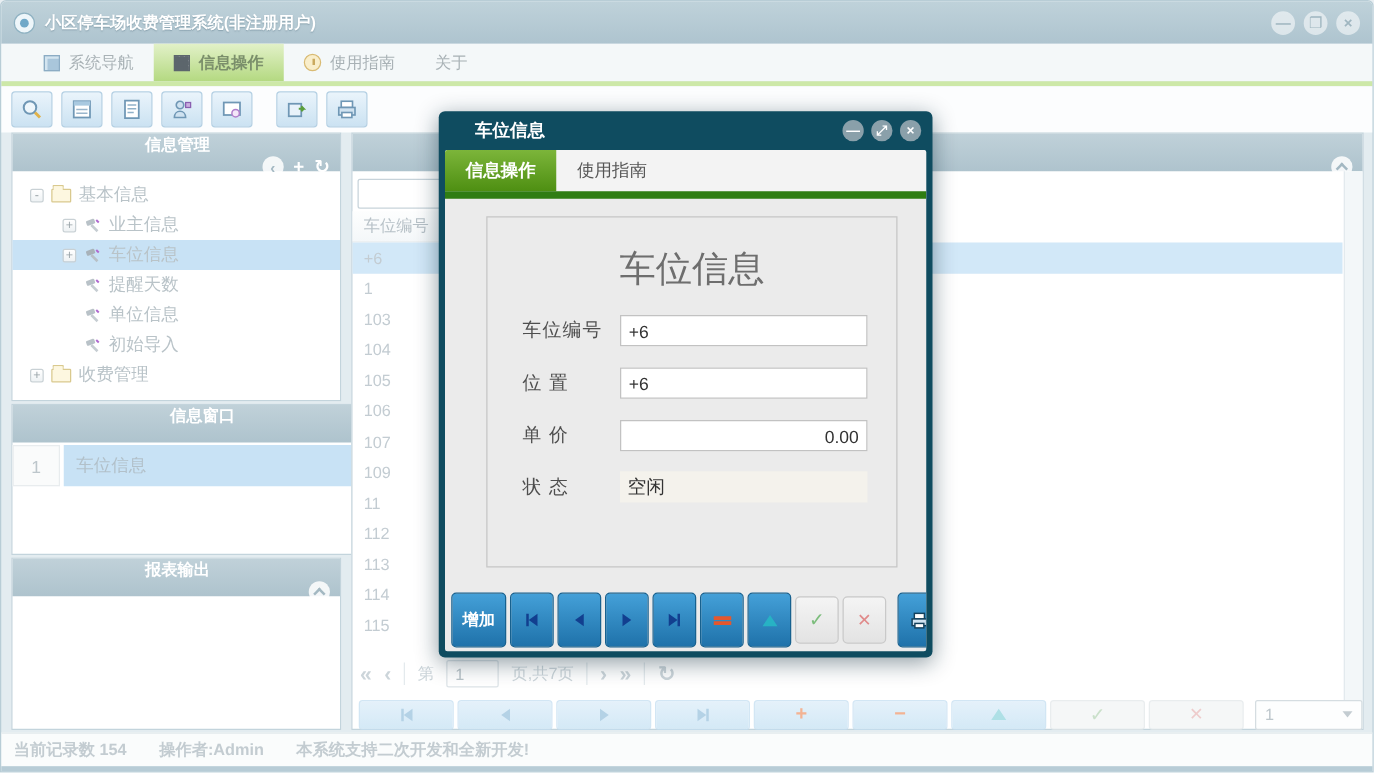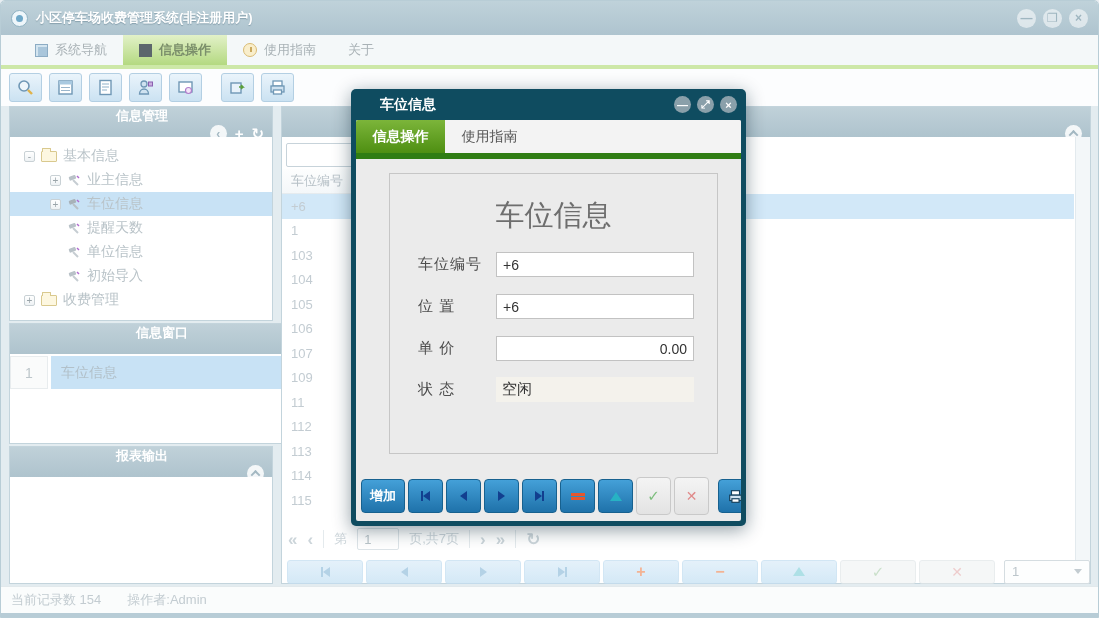--- a/index.html
+++ b/index.html
@@ -128,21 +128,21 @@
   .minus2 { width:14px; height:7px; border-top:3px solid #e4572e; border-bottom:3px solid #e4572e; }
   .plus-g { color:#f09a70; font-size:16px; font-weight:bold; line-height:1; }
   .tri-up { width:0; height:0; border:6px solid transparent; border-bottom:9px solid #27b2c4; border-top:0; }
   .tri-up.pale { border-bottom-color:#93d6de; }
   .ck { color:#7cbd7c; font-size:15px; font-weight:bold; }
   .xx { color:#e08a8a; font-size:14px; font-weight:bold; }
 
   
   .statusbar { position:absolute; left:0; right:0; top:585px; height:27px; background:#fafcfc;
     border-top:1px solid #e2e9ec; display:flex; align-items:center; gap:26px;
-    padding-left:10px; color:#c3ccd1; font-size:13px; }
+    padding-left:10px; color:#c3ccd1; font-size:13px;font-weight:bold; }
   .winbottom { position:absolute; left:0; right:0; top:612px; height:6px; background:#b7ccd6; }
 
   
   .dialog { position:absolute; left:350px; top:88px; width:395px; height:437px;
     background:#0f4c60; border-radius:5px; box-shadow:0 4px 18px rgba(10,40,55,.45);
     padding:0 5px 5px 5px; z-index:50; }
   .dtitle { height:31px; display:flex; align-items:center; padding-left:24px; }
   .dtitle .dtext { color:#ffffff; font-weight:bold; font-size:14px; }
   .dctrls { margin-left:auto; display:flex; gap:6px; padding-right:4px; }
   .dbtn { width:17px; height:17px; border-radius:50%; background:#87countered; background:#8aa0aa;
@@ -160,21 +160,21 @@
     border:1px solid #c6c6c6; }
   .dform-title { text-align:center; margin-top:22px; font-size:29px; color:#6e6e6e; }
   .frow { position:absolute; left:28px; display:flex; align-items:center; }
   .flabel { width:78px; font-size:15px; color:#4e4e4e; letter-spacing:1px; }
   .finput { width:198px; height:25px; border:1px solid #c2c2c2; background:#ffffff;
     padding:0 6px; font-size:14px; color:#333; }
   .finput.num { text-align:right; }
   .fstatic { width:198px; height:25px; background:#f4f2ec; display:flex; align-items:center;
     padding:0 6px; font-size:15px; color:#333; }
   .dbuttons { height:50px; display:flex; align-items:center; gap:3px; padding:0 5px; overflow:hidden; }
-  .blue-btn { height:34px; border-radius:4px; border:1px solid #17618f;
+  .blue-btn { height:44px; border-radius:4px; border:1px solid #17618f;
     background:linear-gradient(#44a0d8,#1f72aa); display:flex; align-items:center;
     justify-content:center; cursor:pointer; flex:0 0 auto; }
   .blue-btn.txt { width:44px; color:#ffffff; font-weight:bold; font-size:13px; }
   .blue-btn.ico { width:35px; }
   .gray-btn { width:35px; height:38px; border-radius:4px; border:1px solid #c9c9c9;
     background:linear-gradient(#f4f4f4,#e3e3e3); display:flex; align-items:center;
     justify-content:center; flex:0 0 auto; }
   .blue-btn .tri-r { border-left-color:#123f8f; } .blue-btn .tri-l { border-right-color:#123f8f; }
   .blue-btn .vbar { background:#123f8f; }
   .pbtn { width:26px; } 
@@ -446,20 +446,21 @@
           <span>1</span>
           <span class="caret"></span>
         </div>
       </div>
     </div>
   </div>
 
   <div class="statusbar">
     <span>当前记录数 154</span>
     <span>操作者:Admin</span>
+    <span>本系统支持二次开发和全新开发!</span>
   </div>
   <div class="winbottom"></div>
 
   <div class="dialog">
     <div class="dtitle">
       <span class="dtext">车位信息</span>
       <span class="dctrls">
         <span class="dbtn">—</span>
         <span class="dbtn">⤢</span>
         <span class="dbtn">×</span>

